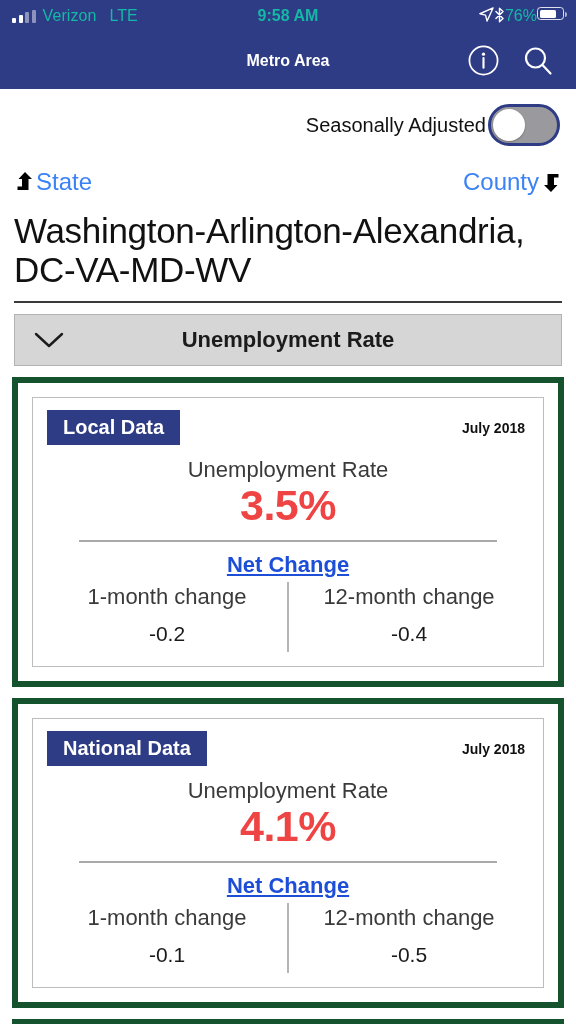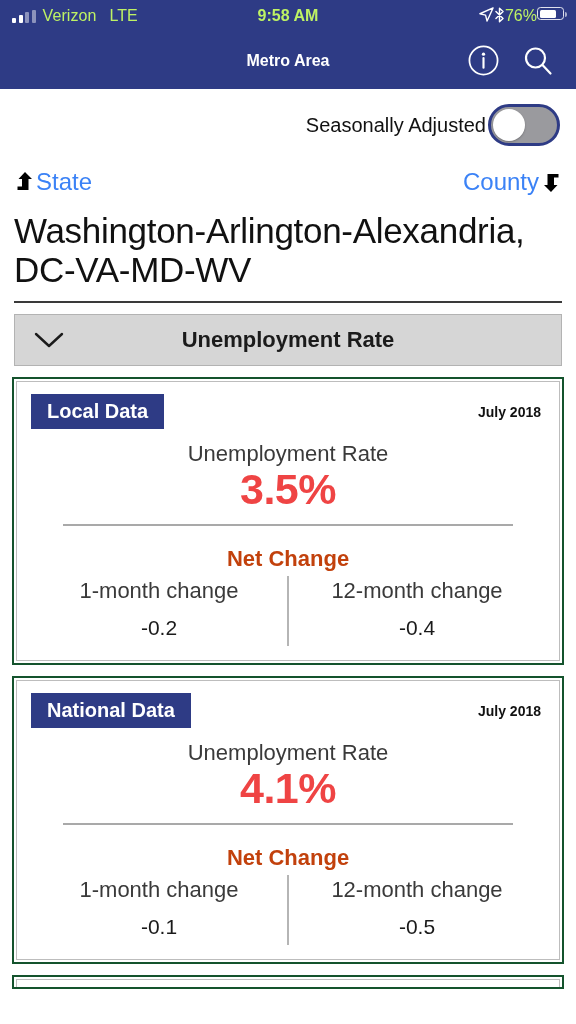--- a/index.html
+++ b/index.html
@@ -6,21 +6,21 @@
   html, body {
     width: 576px; height: 1024px;
     background: #ffffff;
     font-family: "Liberation Sans", sans-serif;
     overflow: hidden;
   }
   .screen { width: 576px; height: 1024px; position: relative; background: #fff; }
 
   
   .statusbar {
-    height: 32px; background: #2e3b85; color: #bef264;
+    height: 32px; background: #2e3b85; color: #14b8a6;
     display: flex; align-items: center; padding: 0 12px;
     font-size: 17px; font-weight: 600; position: relative;
   }
   .sb-left { display: flex; align-items: center; gap: 7px; }
   .bars { display: flex; align-items: flex-end; gap: 2.5px; height: 13px; }
   .bars i { width: 4px; background: #fff; border-radius: 1px; display: block; }
   .bars i:nth-child(1) { height: 5px; }
   .bars i:nth-child(2) { height: 8px; }
   .bars i:nth-child(3) { height: 11px; opacity: .45; }
   .bars i:nth-child(4) { height: 13px; opacity: .45; }
@@ -92,33 +92,33 @@
     position: relative;
   }
   .dropdown .chev { position: absolute; left: 18px; top: 50%; transform: translateY(-50%); }
   .dropdown .dd-label {
     width: 100%; text-align: center; font-size: 22px; font-weight: 700; color: #1b1b1b;
   }
 
   
   .card {
     margin: 11px 12px 0 12px;
-    border: 2px solid #14532d; background: #fff; padding: 2px;
+    border: 6px solid #14532d; background: #fff; padding: 14px;
   }
   .card-inner { border: 1px solid #bdbdbd; padding: 12px 14px 14px 14px; }
   .card-head { display: flex; align-items: center; justify-content: space-between; }
   .badge {
     background: #2e3b85; color: #fff; font-size: 20px; font-weight: 700;
     padding: 7px 16px 8px 16px; line-height: 1;
   }
   .card-date { font-size: 14px; font-weight: 700; color: #111; padding-right: 4px; }
   .metric-label { text-align: center; font-size: 22px; color: #3a3a3a; margin-top: 12px; }
   .metric-value { text-align: center; font-size: 43px; font-weight: 700; color: #ef4444; margin-top: -2px; letter-spacing: -.5px; }
   .card-rule { height: 2px; background: #a9a9a9; margin: 10px 32px 0 32px; }
-  .netchange-title { text-align: center; font-size: 22px; font-weight: 700; color: #c2410c; margin-top: 20px; }
+  .netchange-title { text-align: center; font-size: 22px; font-weight: 700; color: #1d4ed8; margin-top: 10px; text-decoration: underline; }
   .changes { display: flex; margin-top: 4px; }
   .change-col { flex: 1; text-align: center; padding: 2px 0 6px 0; }
   .change-col + .change-col { border-left: 2px solid #b5b5b5; }
   .change-label { font-size: 22px; color: #3a3a3a; }
   .change-value { font-size: 21px; color: #1a1a1a; margin-top: 12px; }
 </style>
 </head>
 <body>
 
 <div class="screen">

